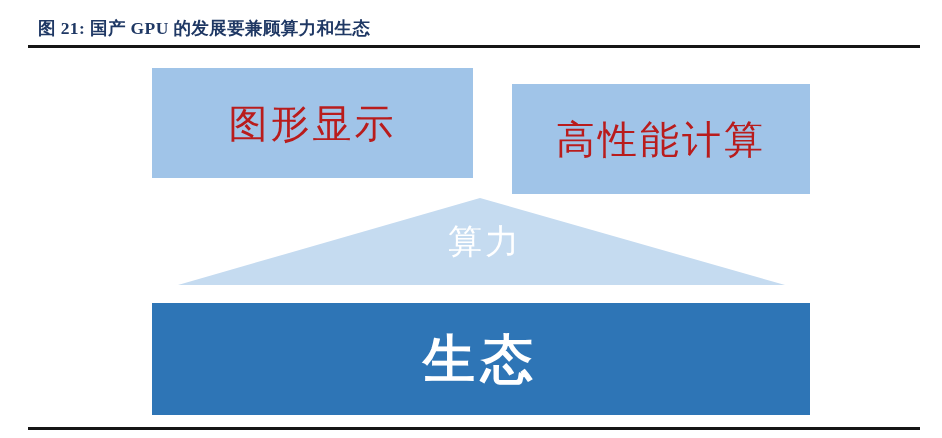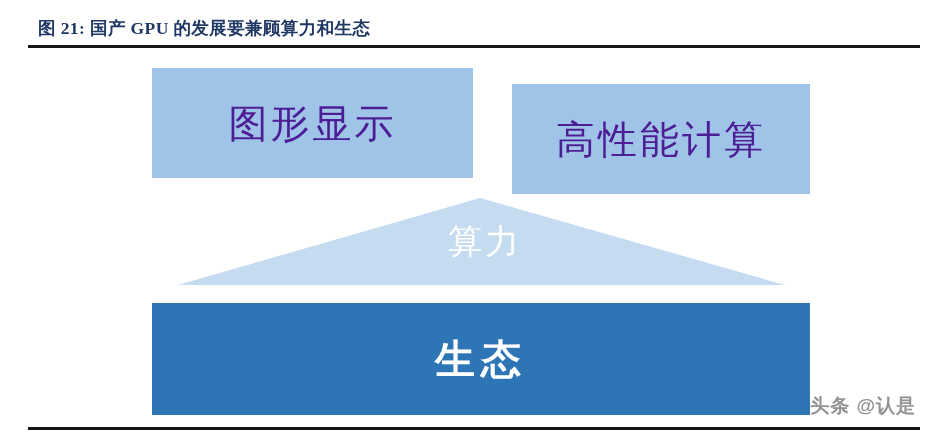--- a/index.html
+++ b/index.html
@@ -74,38 +74,38 @@
     background: #A0C4E8;
   }
   .block-compute {
     left: 512px;
     top: 84px;
     width: 298px;
     height: 110px;
     background: #A0C4E8;
   }
   .block-top-label {
-    color: #4c1d95;
+    color: #b91c1c;
     font-size: 39px;
     font-weight: 300;
     letter-spacing: 3px;
     line-height: 1;
     white-space: nowrap;
   }
 
   .block-ecosystem {
     left: 152px;
     top: 303px;
     width: 658px;
     height: 112px;
     background: #2E75B6;
   }
   .block-ecosystem-label {
     color: #ffffff;
-    font-size: 40px;
+    font-size: 52px;
     font-weight: bold;
     letter-spacing: 6px;
     line-height: 1;
     white-space: nowrap;
   }
 
   
   .triangle-wrap {
     position: absolute;
     left: 0;
@@ -171,19 +171,16 @@
     <div class="block block-compute">
       <span class="block-top-label">高性能计算</span>
     </div>
 
     <div class="block block-ecosystem">
       <span class="block-ecosystem-label">生态</span>
     </div>
 
   </div>
 
-  <div class="watermark">
-    <span class="watermark-text">头条 @认是</span>
-  </div>
 
   <div class="rule-bottom"></div>
 
 </div>
 
 </body></html>

